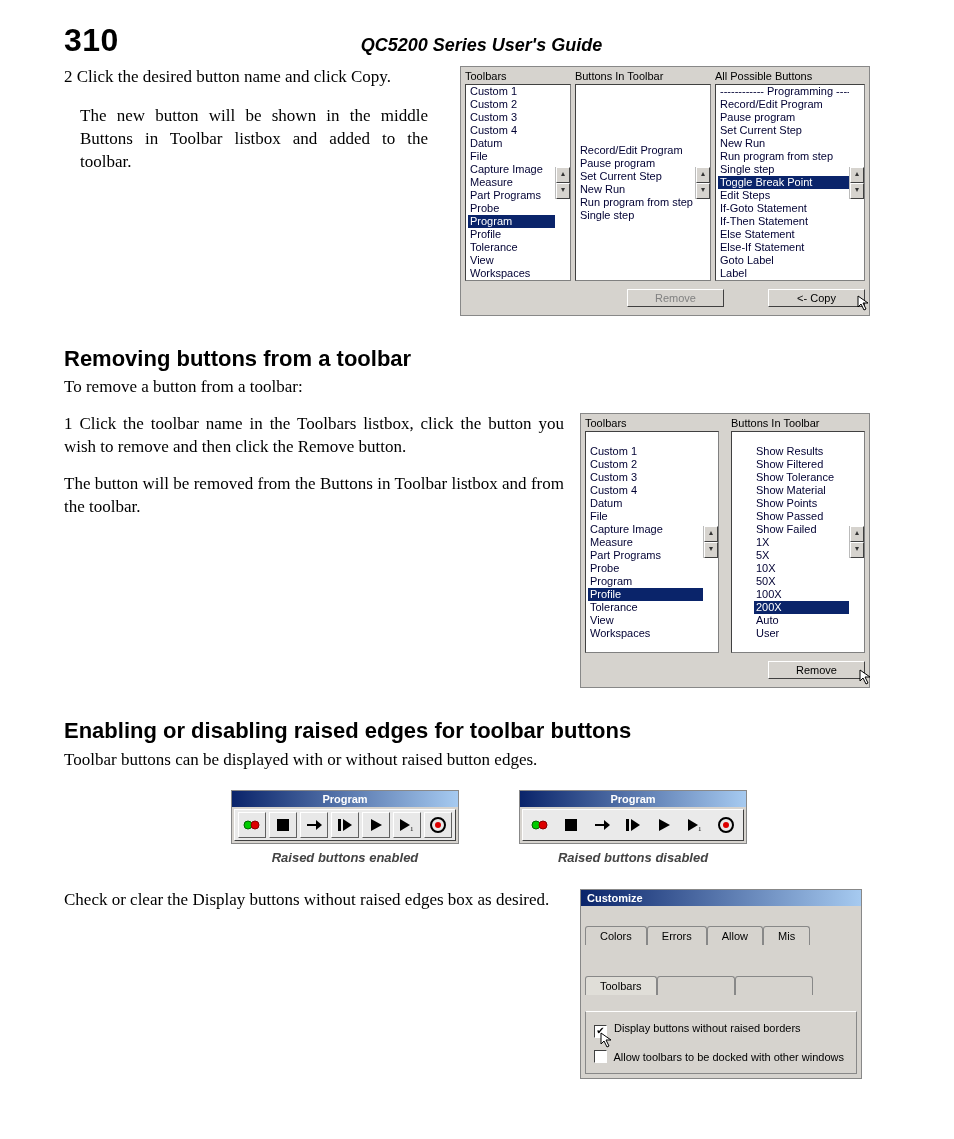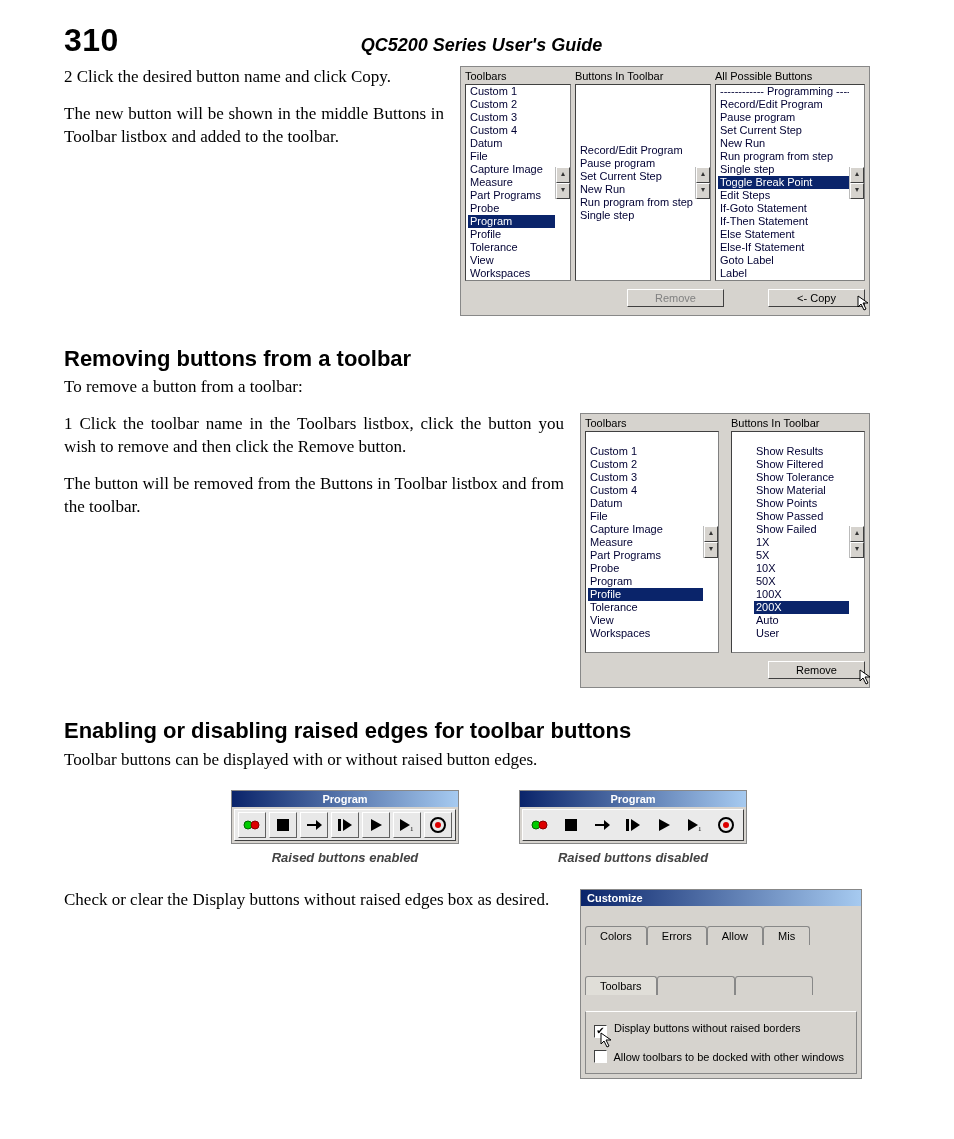--- a/index.html
+++ b/index.html
@@ -210,21 +210,21 @@
 
 <div class="page-head">
   <div class="page-num">310</div>
   <div class="guide-title">QC5200 Series User's Guide</div>
   <div style="width:70px"></div>
 </div>
 
 <div class="row" style="align-items:flex-start;">
   <div class="col body-text" style="max-width:380px;">
     <p style="margin:0 0 14px 0;">2   Click the desired button name and click Copy.</p>
-    <p style="margin:0;">The new button will be shown in the middle Buttons in Toolbar listbox and added to the toolbar.</p>
+    <p style="margin:16px;">The new button will be shown in the middle Buttons in Toolbar listbox and added to the toolbar.</p>
   </div>
 
   <div class="panel" style="width:400px;">
     <div style="display:flex; gap:4px;">
 
       <div style="flex:1;">
         <div class="col-head">Toolbars</div>
         <div class="listbox" style="height:195px;">
           <div class="lb-items" id="p1-toolbars">
               <div>Custom 1</div>

